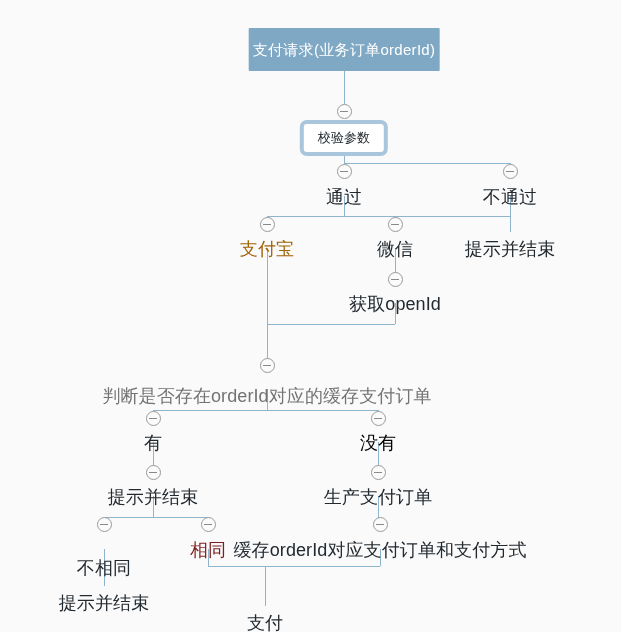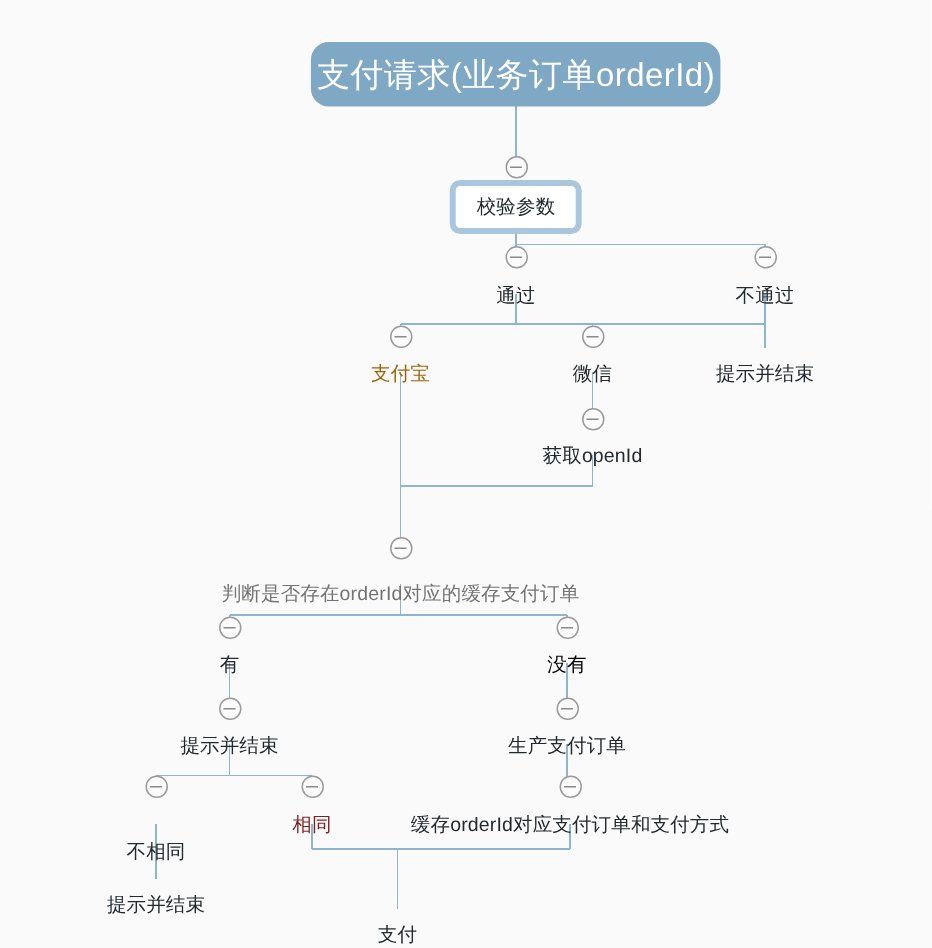--- a/index.html
+++ b/index.html
@@ -21,33 +21,33 @@
     left: 0;
     top: 0;
     width: 621px;
     height: 632px;
     pointer-events: none;
   }
   .node {
     position: absolute;
     white-space: nowrap;
     color: #22292f;
-    font-size: 13px;
+    font-size: 18px;
     line-height: 16px;
     transform: translateX(-50%);
     text-align: center;
     letter-spacing: 0.1px;
   }
   .node.root {
     background: #7fa8c4;
     color: #ffffff;
-    font-size: 22px;
+    font-size: 15px;
     line-height: 17px;
     padding: 13px 4px;
-    border-radius: 12px;
+    border-radius: 1px;
     letter-spacing: 0.3px;
   }
   .node.boxed {
     background: #ffffff;
     border: 4px solid #b91c1c;
     border-radius: 7px;
     padding: 6px 14px;
     font-size: 13px;
     line-height: 16px;
   }

